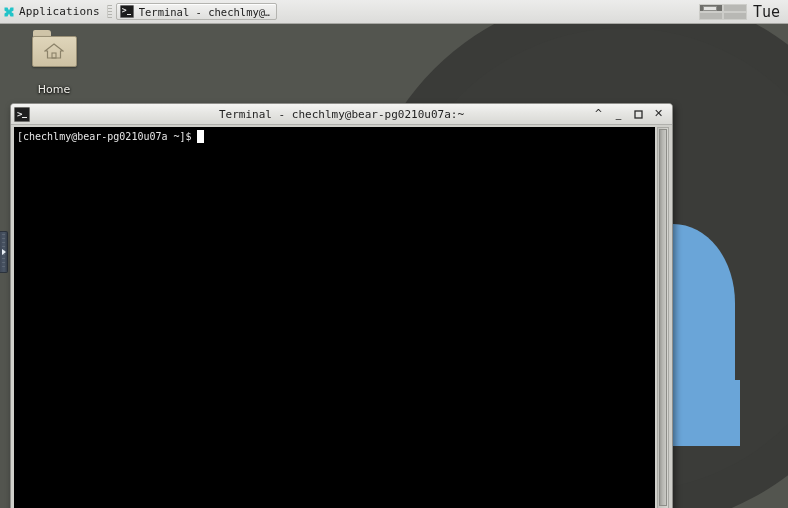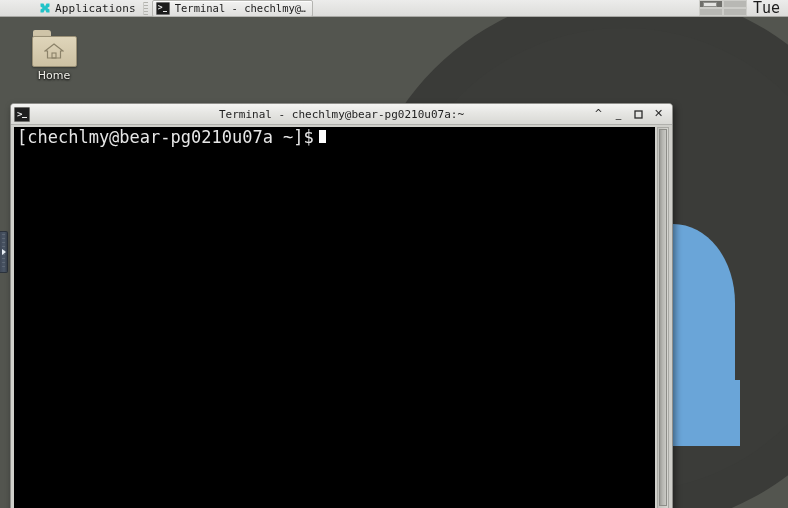--- a/index.html
+++ b/index.html
@@ -69,29 +69,28 @@
     height: 28px;
     background: #2f302d;
     clip-path: polygon(0 0, 100% 78%, 22% 100%);
   }
 
   
   #top-panel {
     position: absolute;
     left: 0; top: 0;
     width: 788px;
-    height: 17px;
+    height: 24px;
     background: linear-gradient(to bottom, #ececeb 0%, #e4e4e2 52%, #dcdcda 100%);
     border-bottom: 1px solid #a8a8a4;
     display: flex;
     align-items: center;
     font-size: 11px;
     color: #222;
     box-sizing: border-box;
-    padding-left: 36px;
   }
   .apps-menu {
     display: flex;
     align-items: center;
     gap: 4px;
     padding: 0 4px 0 3px;
     height: 16px;
     cursor: default;
   }
   .xfce-logo {
@@ -228,21 +227,21 @@
     border: 1px solid #9a9076;
     border-radius: 2px;
     box-shadow: 0 1px 2px rgba(0,0,0,.35);
   }
   .house {
     position: absolute;
     left: 12px; top: 13px;
     width: 20px; height: 16px;
   }
   .icon-label {
-    margin-top: 3px;
+    margin-top: 17px;
     font-family: "DejaVu Sans", sans-serif;
     font-size: 11px;
     color: #f0efe9;
     text-shadow: 0 1px 2px rgba(0,0,0,.9), 0 0 3px rgba(0,0,0,.8);
     line-height: 13px;
   }
 
   
   #left-panel {
     position: absolute;
@@ -390,21 +389,21 @@
     flex: 1 1 auto;
     background: #000;
     overflow: hidden;
     padding: 3px 2px 2px 3px;
     box-sizing: border-box;
     min-width: 0;
     cursor: text;
   }
   .term-line {
     font-family: "DejaVu Sans Mono", monospace;
-    font-size: 17px;
+    font-size: 10px;
     line-height: 14px;
     color: #e6e6e6;
     white-space: pre;
     display: flex;
   }
   .cursor {
     display: inline-block;
     width: 7px;
     height: 13px;
     background: #ffffff;

